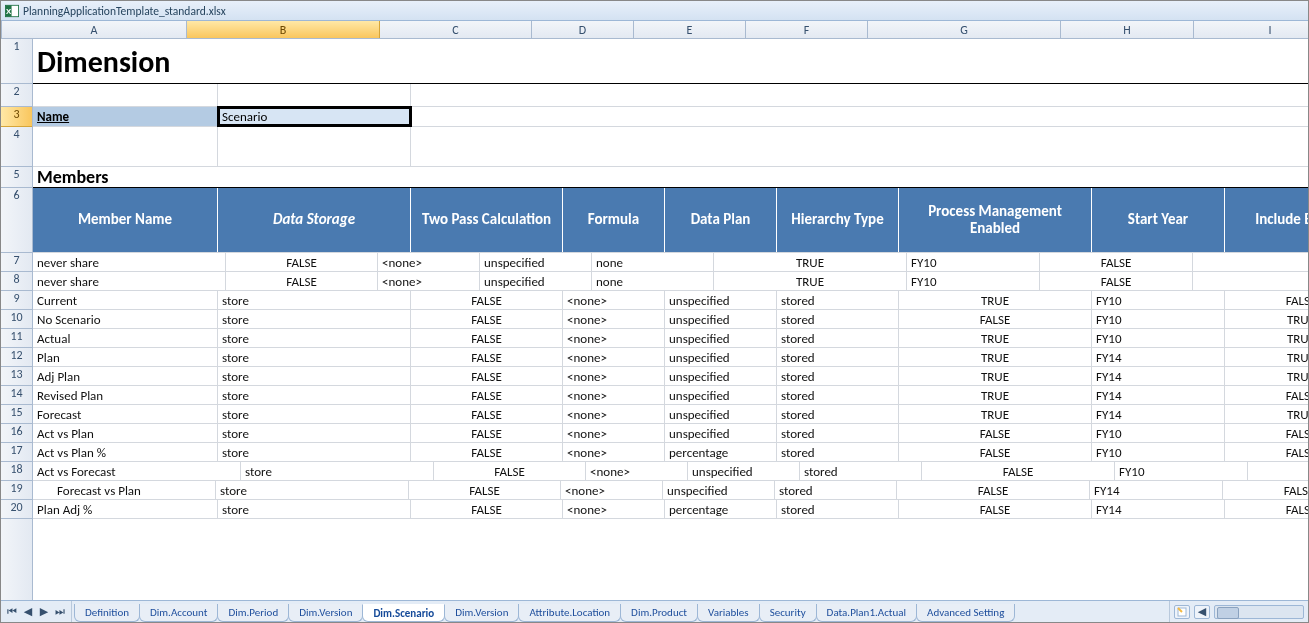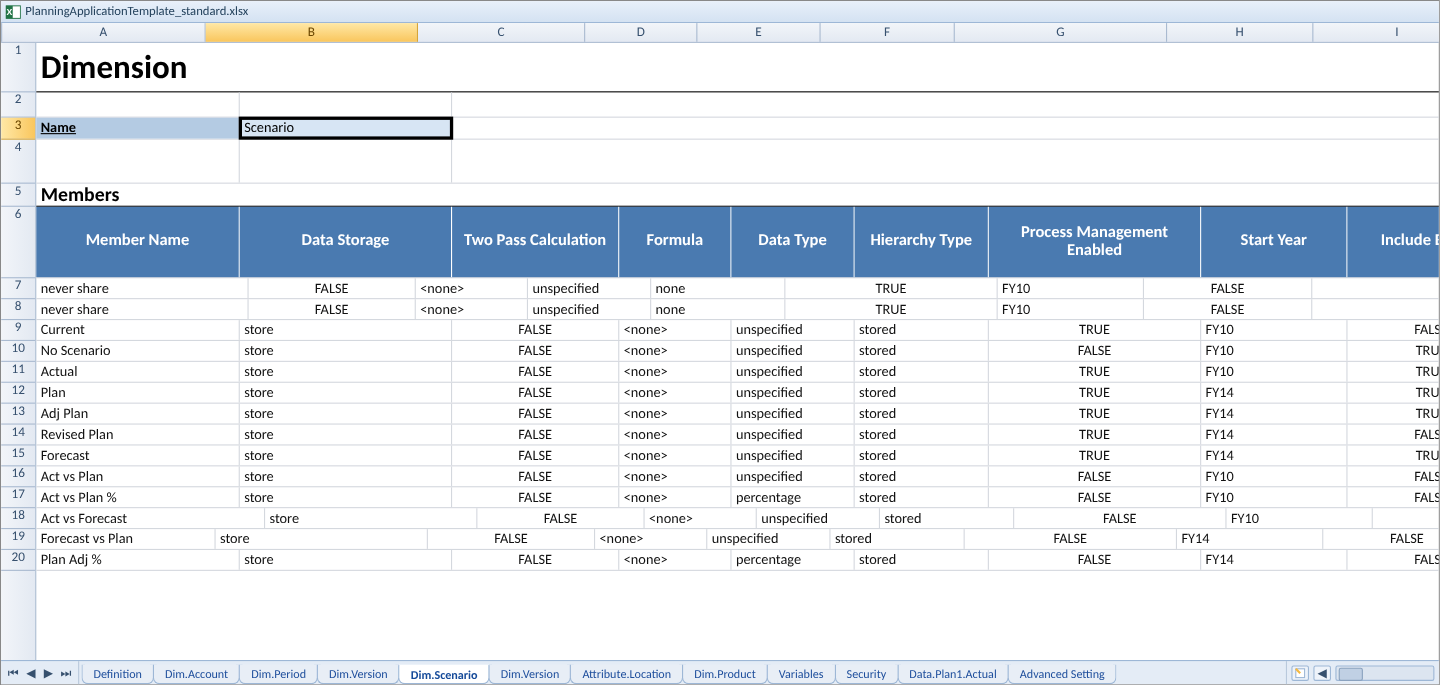--- a/index.html
+++ b/index.html
@@ -332,24 +332,24 @@
         <div class="cell" style="flex:1; border-right:none"></div>
       </div>
 
       <div class="row h-5 overflow-row-underline">
         <div class="cell section-title" style="width:185px; border-right:none">Members</div>
         <div class="cell" style="flex:1; border-right:none"></div>
       </div>
 
       <div class="row h-6" id="header-row">
           <div class="cell thead" style="width: 185px;">Member Name</div>
-          <div class="cell thead" style="width: 193px;">Data Storage</div>
+          <div class="cell thead" style="width: 193px; font-style: italic;">Data Storage</div>
           <div class="cell thead" style="width: 152px;">Two Pass Calculation</div>
           <div class="cell thead" style="width: 102px;">Formula</div>
-          <div class="cell thead" style="width: 112px;">Data Type</div>
+          <div class="cell thead" style="width: 112px;">Data Plan</div>
           <div class="cell thead" style="width: 122px;">Hierarchy Type</div>
           <div class="cell thead" style="width: 193px;">Process Management Enabled</div>
           <div class="cell thead" style="width: 133px;">Start Year</div>
           <div class="cell thead" style="width: 153px;">Include BegBal</div>
         </div>
 
       <div id="data-rows">
           <div class="row h-data">
             <div class="cell" style="width: 193px;">never share</div>
             <div class="cell center" style="width: 152px;">FALSE</div>
@@ -474,21 +474,21 @@
             <div class="cell" style="width: 193px;">store</div>
             <div class="cell center" style="width: 152px;">FALSE</div>
             <div class="cell" style="width: 102px;">&lt;none&gt;</div>
             <div class="cell" style="width: 112px;">unspecified</div>
             <div class="cell" style="width: 122px;">stored</div>
             <div class="cell center" style="width: 193px;">FALSE</div>
             <div class="cell" style="width: 133px;">FY10</div>
             <div class="cell center" style="width: 153px;">FALSE</div>
           </div>
           <div class="row h-data">
-            <div class="cell" style="width: 163px;">Forecast vs Plan</div>
+            <div class="cell" style="width: 163px; margin-left: 20px;">Forecast vs Plan</div>
             <div class="cell" style="width: 193px;">store</div>
             <div class="cell center" style="width: 152px;">FALSE</div>
             <div class="cell" style="width: 102px;">&lt;none&gt;</div>
             <div class="cell" style="width: 112px;">unspecified</div>
             <div class="cell" style="width: 122px;">stored</div>
             <div class="cell center" style="width: 193px;">FALSE</div>
             <div class="cell" style="width: 133px;">FY14</div>
             <div class="cell center" style="width: 153px;">FALSE</div>
           </div>
           <div class="row h-data">

